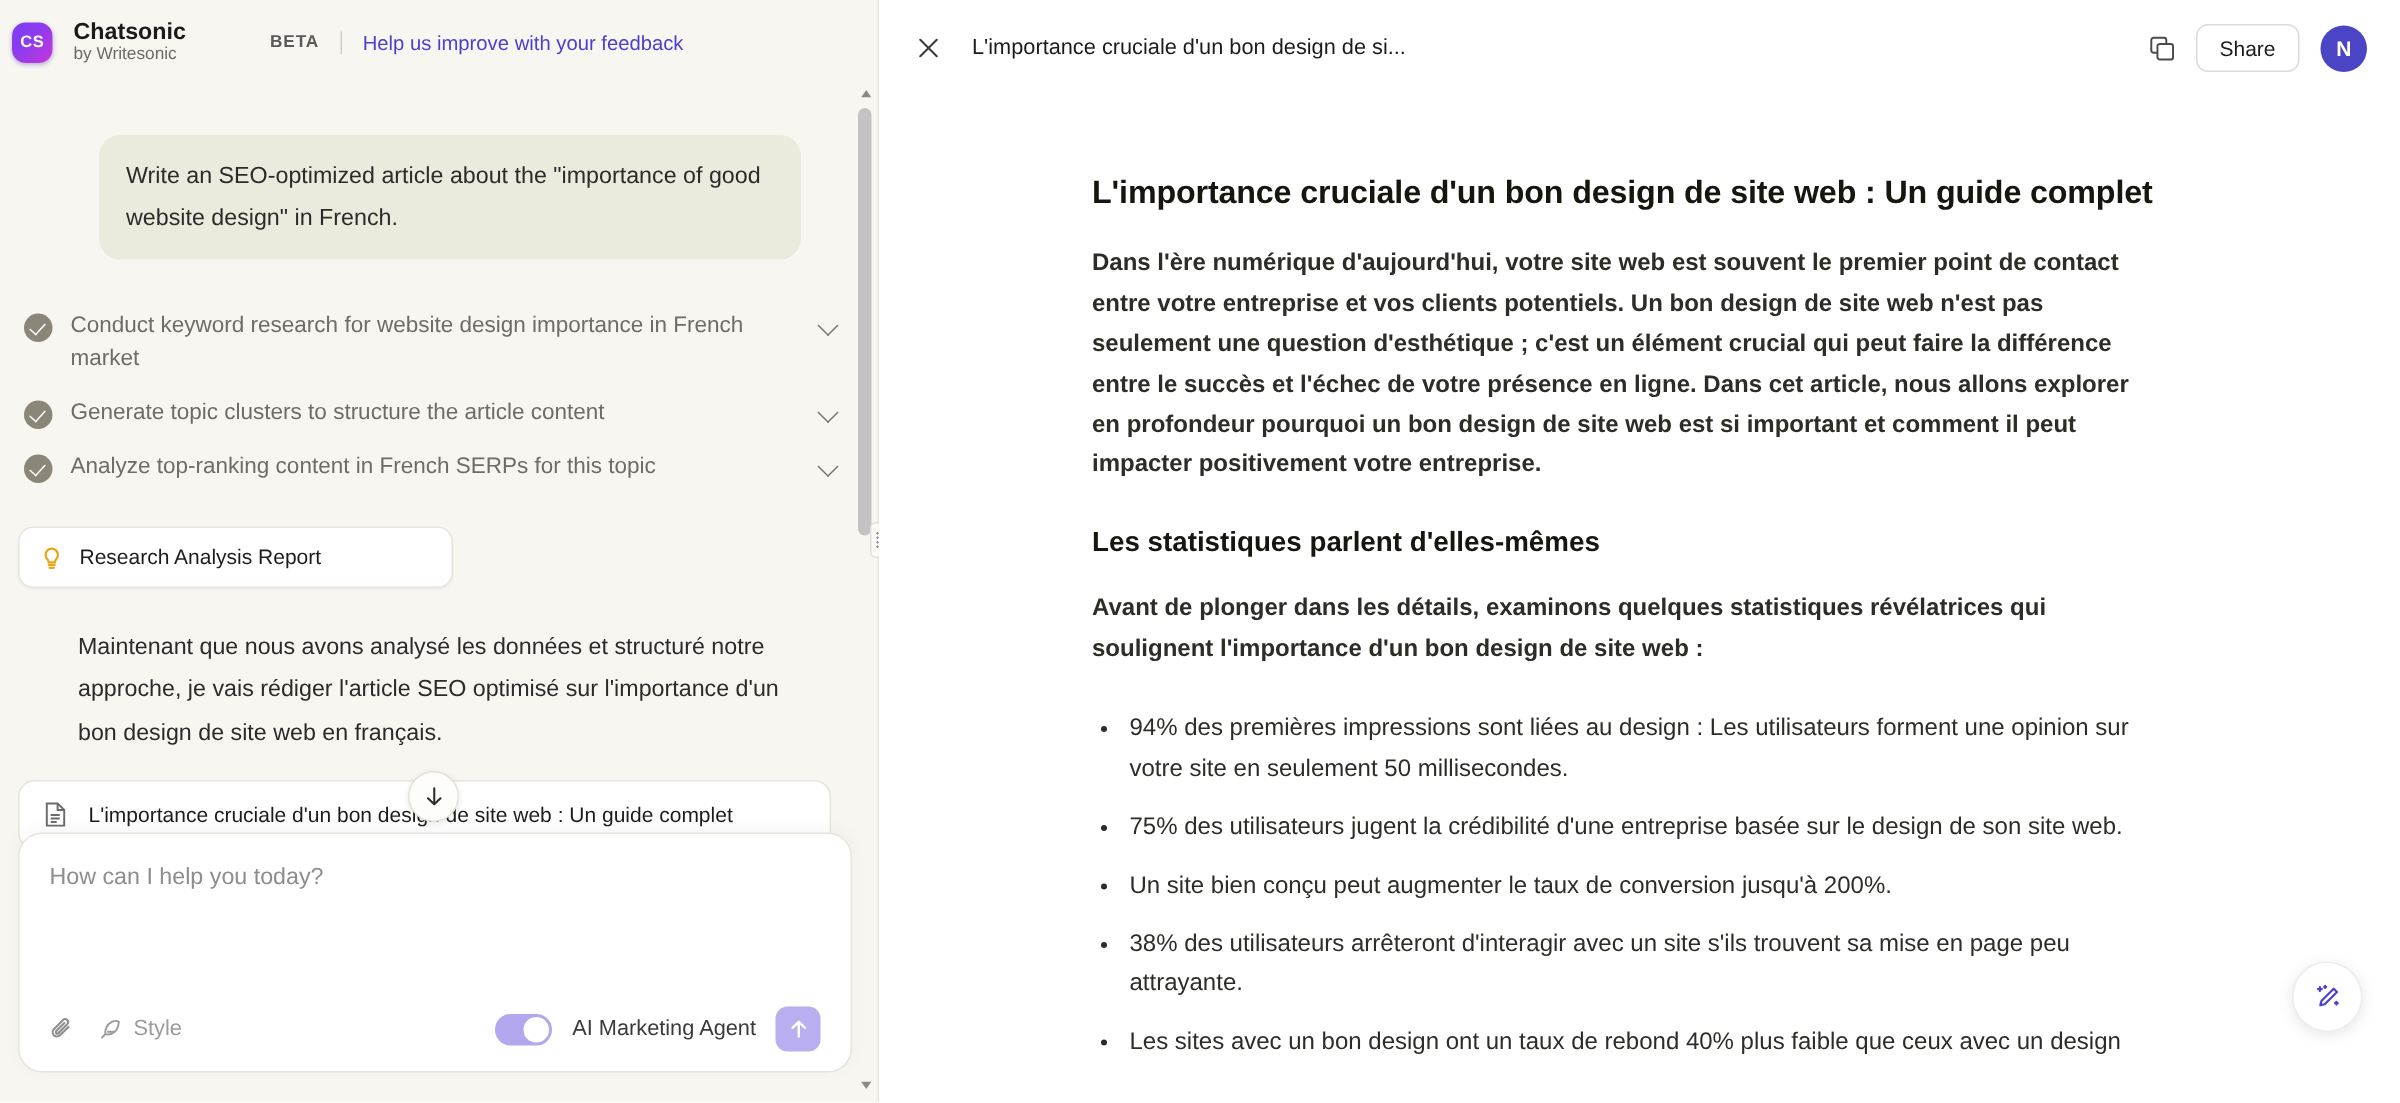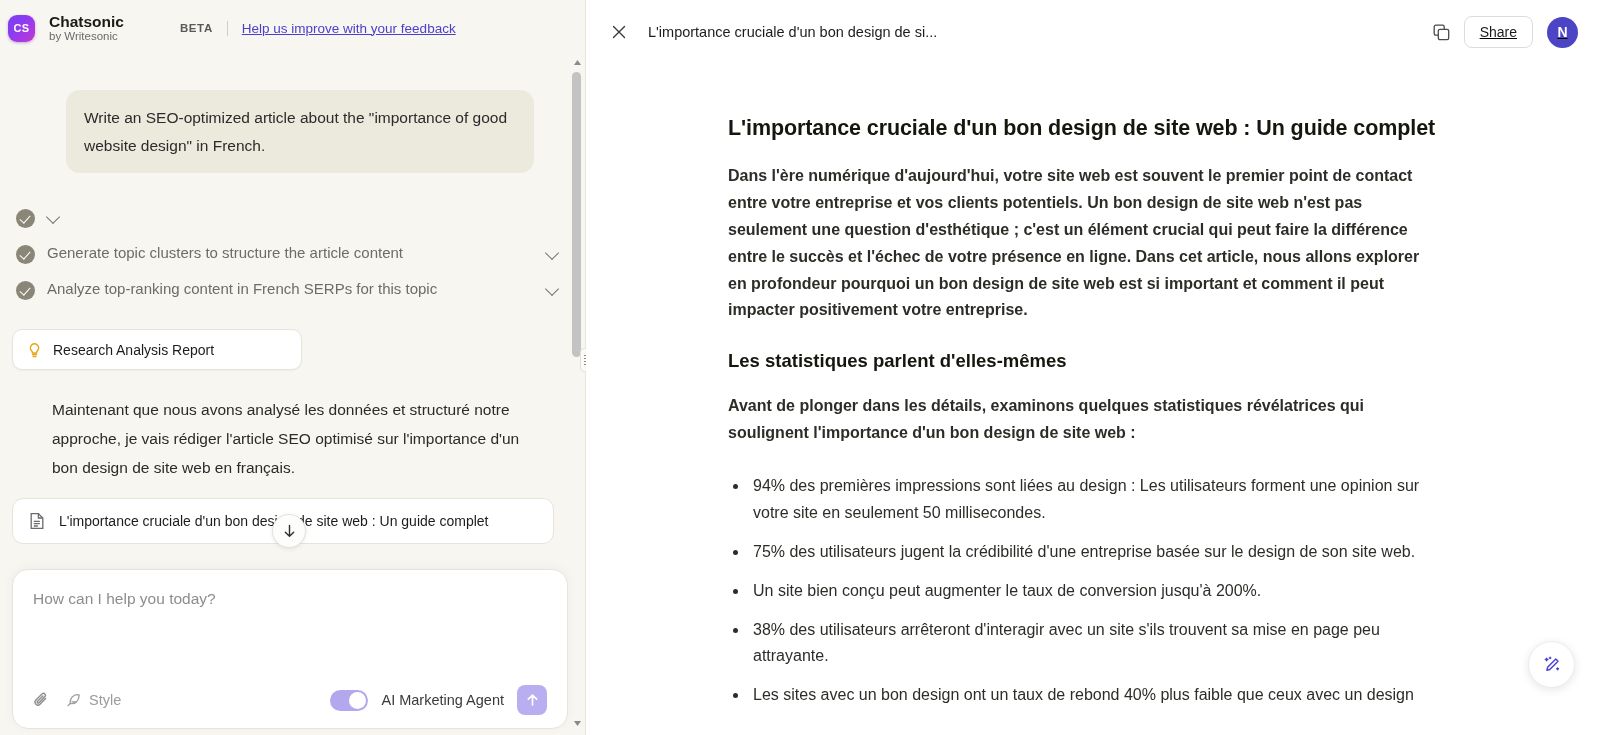--- a/index.html
+++ b/index.html
@@ -36,21 +36,21 @@
   }
   .brand-text { line-height: 1.12; }
   .brand-name { font-size: 15.5px; font-weight: 600; color: #1a1a1a; }
   .brand-sub { font-size: 11.5px; color: #6b6b6b; }
   .beta-tag {
     font-size: 11.5px; color: #5a5a5a; letter-spacing: .6px;
     margin-left: 42px; font-weight: 600;
   }
   .hdr-divider { width: 1px; height: 15px; background: #cfcdc6; }
   .feedback-link {
-    font-size: 13.5px; color: #4b3fcc; text-decoration: underline;
+    font-size: 13.5px; color: #4b3fcc; 
     cursor: pointer;
   }
 
   .chat-scroll {
     position: absolute; top: 56px; left: 0; right: 0; bottom: 0;
     padding: 0 22px 0 12px;
   }
   .user-bubble {
     margin: 34px 30px 0 54px;
     background: #eceadd;
@@ -85,21 +85,21 @@
     position: relative;
   }
   .chev::after {
     content: ""; position: absolute; left: 1px; top: 0;
     width: 9px; height: 9px;
     border: solid #77756d; border-width: 0 1.6px 1.6px 0;
     transform: rotate(45deg);
   }
   .report-chip {
     margin-top: 22px;
-    display: inline-flex; align-items: flex-end; gap: 11px;
+    display: inline-flex; align-items: center; gap: 11px;
     background: #ffffff; border: 1px solid #e6e4dc;
     border-radius: 10px; padding: 11px 18px 11px 14px;
     font-size: 14px; color: #1c1c1c; font-weight: 500;
     box-shadow: 0 1px 2px rgba(0,0,0,.04);
     cursor: pointer; min-width: 290px;
   }
   .bulb-icon { color: #e8a617; display: flex; }
   .assistant-text {
     margin-top: 26px; padding: 0 36px 0 0;
     font-size: 15.5px; line-height: 1.85; color: #2b2b2b; margin-left: 40px;
@@ -117,21 +117,21 @@
     position: absolute; left: 272px; top: 514px;
     width: 34px; height: 34px; border-radius: 50%;
     background: #fdfdfb; border: 1px solid #e4e2da;
     display: flex; align-items: center; justify-content: center;
     box-shadow: 0 1px 4px rgba(0,0,0,.09);
     cursor: pointer; z-index: 6;
   }
 
   
   .composer {
-    position: absolute; left: 12px; right: 18px; bottom: 6px;
+    position: absolute; left: 12px; right: 18px; bottom: 20px;
     height: 160px;
     background: #ffffff;
     border: 1px solid #e6e4dc;
     border-radius: 16px;
     box-shadow: 0 -2px 12px rgba(0,0,0,.04);
     z-index: 8;
     padding: 20px 20px 0 20px;
     display: flex; flex-direction: column;
   }
   .composer-placeholder {
@@ -211,21 +211,21 @@
   }
   .close-btn {
     width: 26px; height: 26px; display: flex; align-items: center;
     justify-content: center; cursor: pointer; color: #3a3a3a;
   }
   .doc-title {
     font-size: 14.5px; color: #1c1c1c;
     white-space: nowrap; overflow: hidden; text-overflow: ellipsis;
     max-width: 620px;
   }
-  .doc-actions { margin-left: auto; display: flex; align-items: center; gap: 14px; text-decoration: underline; }
+  .doc-actions { margin-left: auto; display: flex; align-items: center; gap: 14px; }
   .copy-btn { cursor: pointer; color: #4a4a4a; display: flex; }
   .share-btn {
     border: 1px solid #dcdcdc; border-radius: 8px;
     padding: 7px 15px; font-size: 14px; color: #1c1c1c;
     background: #fff; cursor: pointer;
   }
   .avatar {
     width: 31px; height: 31px; border-radius: 50%;
     background: #4b44c4; color: #fff;
     display: flex; align-items: center; justify-content: center;
@@ -284,20 +284,21 @@
     </div>
 
     <div class="chat-scroll">
 
       <div class="user-bubble">Write an SEO-optimized article about the "importance of good website design" in French.</div>
 
       <div class="task-list">
 
         <div class="task-row">
           <span class="check-badge"></span>
+          <span class="task-label">Conduct keyword research for website design importance in French market</span>
           <span class="chev"></span>
         </div>
 
         <div class="task-row">
           <span class="check-badge"></span>
           <span class="task-label">Generate topic clusters to structure the article content</span>
           <span class="chev"></span>
         </div>
 
         <div class="task-row">

